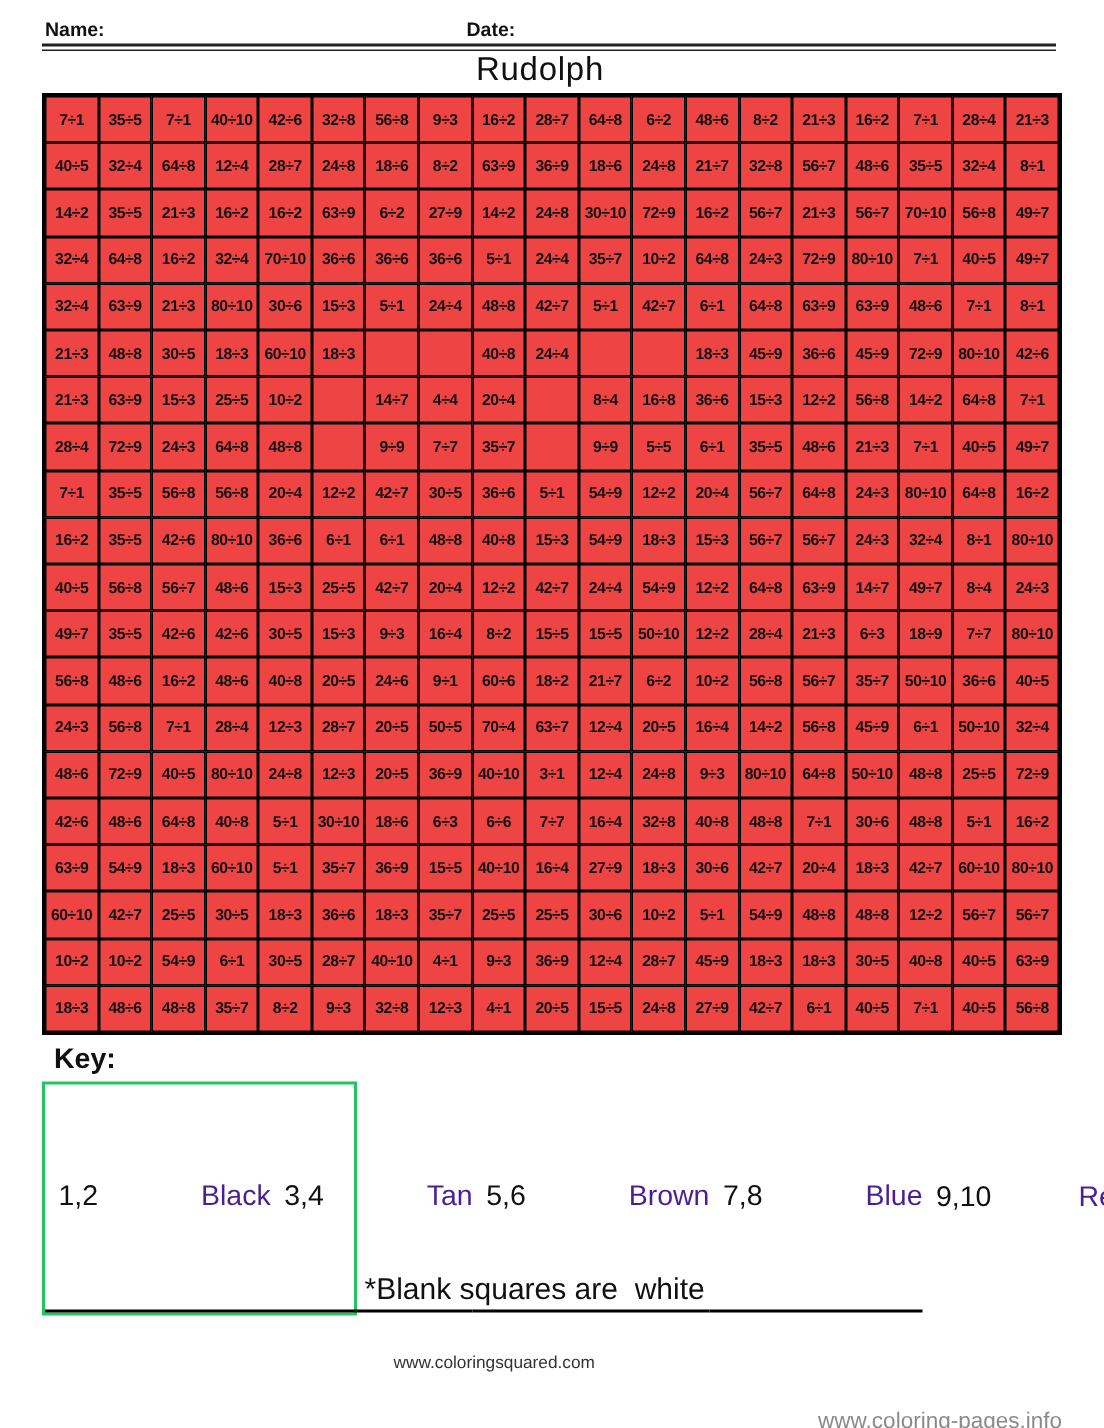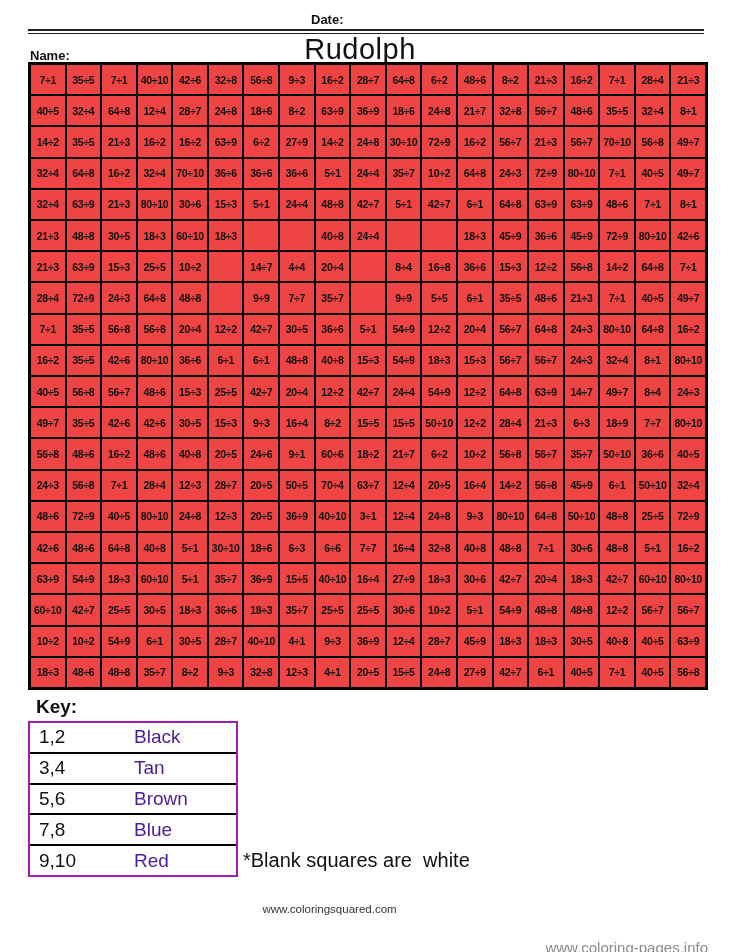--- a/index.html
+++ b/index.html
@@ -2,40 +2,40 @@
 <html><head>
 <meta charset="utf-8">
 <style>
   * { margin: 0; padding: 0; box-sizing: border-box; }
   html, body { width: 736px; height: 952px; background: #ffffff; overflow: hidden; }
   body { font-family: "Liberation Sans", sans-serif; color: #1a1a1a; position: relative; }
 
   .page { position: absolute; left: 0; top: 0; width: 736px; height: 952px; background: #fff; }
 
   .hdr-label { position: absolute; top: 12px; font-size: 13px; font-weight: 700; color: #111; }
-  .hdr-name { left: 30px; margin-top: 36px; }
+  .hdr-name { left: 30px; }
   .hdr-date { left: 311px; }
 
   .divider { position: absolute; left: 28px; top: 29px; width: 676px; height: 5px;
              border-top: 2px solid #222; border-bottom: 1px solid #222; }
 
   .title { position: absolute; left: 0; top: 33px; width: 720px; text-align: center;
-           font-size: 29px; font-weight: 400; color: #111; letter-spacing: 0.5px; }
+           font-size: 22px; font-weight: 400; color: #111; letter-spacing: 0.5px; }
 
   .grid { position: absolute; left: 28px; top: 62px; width: 680px; height: 628px;
           display: grid; grid-template-columns: repeat(19, 1fr); grid-auto-rows: 1fr;
           border: 2px solid #000; background: #ef4444; }
   .cell { border: 1px solid #000; display: flex; align-items: center; justify-content: center;
           font-size: 10.5px; font-weight: 700; letter-spacing: -0.3px; color: #111;
           white-space: nowrap; overflow: hidden; }
 
   .key-heading { position: absolute; left: 36px; top: 696px; font-size: 19px; font-weight: 600; color: #111; }
 
   .key-table { position: absolute; left: 28px; top: 721px; width: 210px; height: 156px;
-               border: 2px solid #a21caf; display: flex; flex-direction: column; background: #fff; }
+               border: 2px solid #22c55e; display: flex; flex-direction: row; background: #fff; }
   .key-row { flex: 1; display: flex; align-items: center; border-bottom: 2px solid #000; }
   .key-row:last-child { border-bottom: none; }
   .key-numbers { width: 104px; padding-left: 9px; font-size: 19px; color: #111; }
   .key-color { font-size: 19px; color: #4c1d95; }
 
   .key-note { position: absolute; left: 243px; top: 849px; font-size: 20px; color: #111; white-space: pre; text-align: right; }
 
   .footer-site { position: absolute; left: 0; top: 903px; width: 659px; text-align: center;
                  font-size: 11.5px; color: #333; }
   .watermark { position: absolute; right: 28px; top: 939px; font-size: 15px; color: #8a8a8a; }

